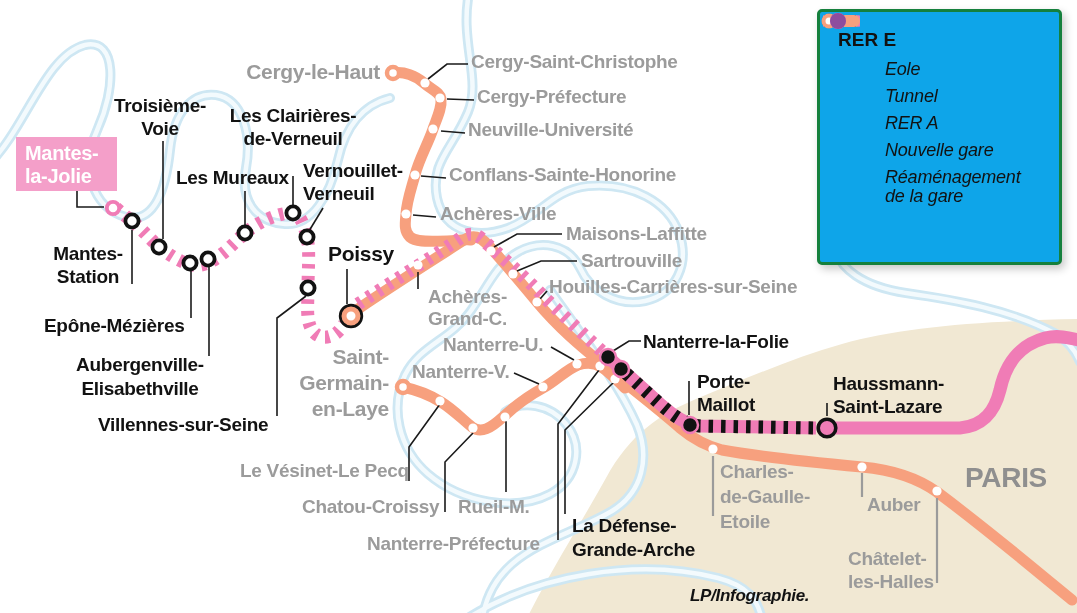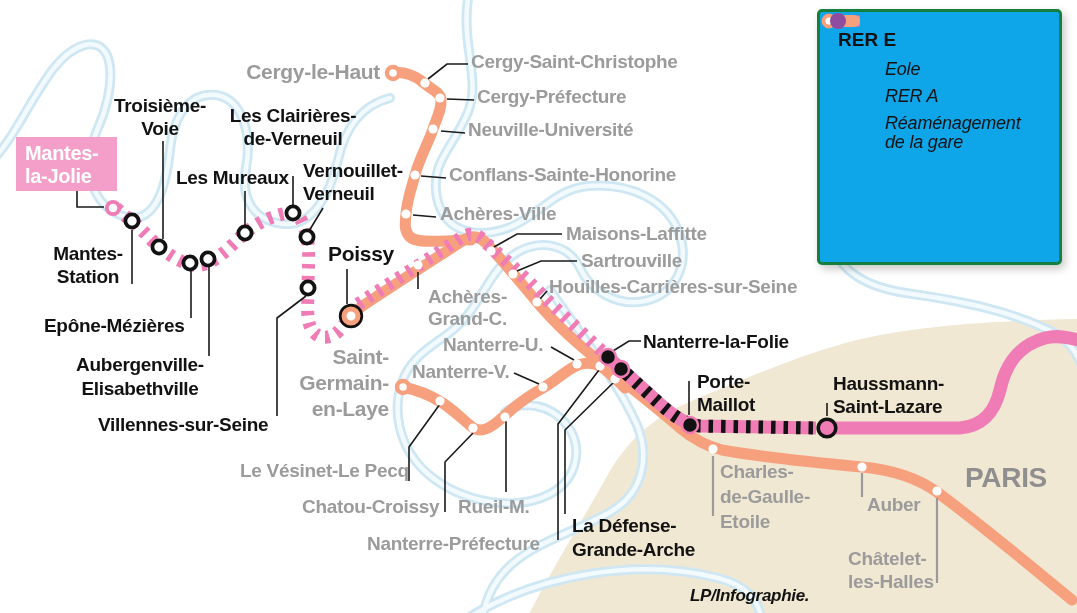--- a/index.html
+++ b/index.html
@@ -333,29 +333,51 @@
     <div class="lg-title">RER E</div>
     <div class="lg-row">
       <span class="lg-ic">
         <svg width="47" height="18">
             <circle cx="9" cy="9" r="5.5" fill="#fff" stroke="#121212" stroke-width="3.4"></circle>
             <rect x="15" y="3.5" width="25" height="11" rx="1.5" fill="#F07CB6"></rect>
           </svg>
       </span>
       <span class="lg-lab">Eole</span>
     </div>
+    <div class="lg-row">
+      <span class="lg-ic">
+        <svg width="47" height="18">
+            <rect x="3" y="3.5" width="37" height="11" fill="#F07CB6"></rect>
+            <g fill="#121212">
+              <rect x="4" y="3.5" width="5" height="11"></rect>
+              <rect x="13" y="3.5" width="5" height="11"></rect>
+              <rect x="22" y="3.5" width="5" height="11"></rect>
+              <rect x="31" y="3.5" width="5" height="11"></rect>
+            </g>
+          </svg>
+      </span>
+      <span class="lg-lab">Tunnel</span>
+    </div>
     <div class="lg-row gap">
       <span class="lg-ic">
         <svg width="47" height="18">
             <circle cx="9" cy="9" r="5.5" fill="#fff" stroke="#F7A07E" stroke-width="4"></circle>
             <rect x="14" y="3" width="26" height="12" rx="6" fill="#F7A07E"></rect>
           </svg>
       </span>
       <span class="lg-lab">RER A</span>
     </div>
+    <div class="lg-row">
+      <span class="lg-ic">
+        <svg width="47" height="18">
+            <circle cx="18" cy="9" r="7" fill="#121212" stroke="#F07CB6" stroke-width="2"></circle>
+          </svg>
+      </span>
+      <span class="lg-lab">Nouvelle gare</span>
+    </div>
     <div class="lg-row tall">
       <span class="lg-ic">
         <svg width="47" height="18">
             <circle cx="18" cy="9" r="8" fill="#8E4D9E"></circle>
           </svg>
       </span>
       <span class="lg-lab"><span>Réaménagement</span><br><span>de la gare</span></span>
     </div>
   </div>
 </div>

